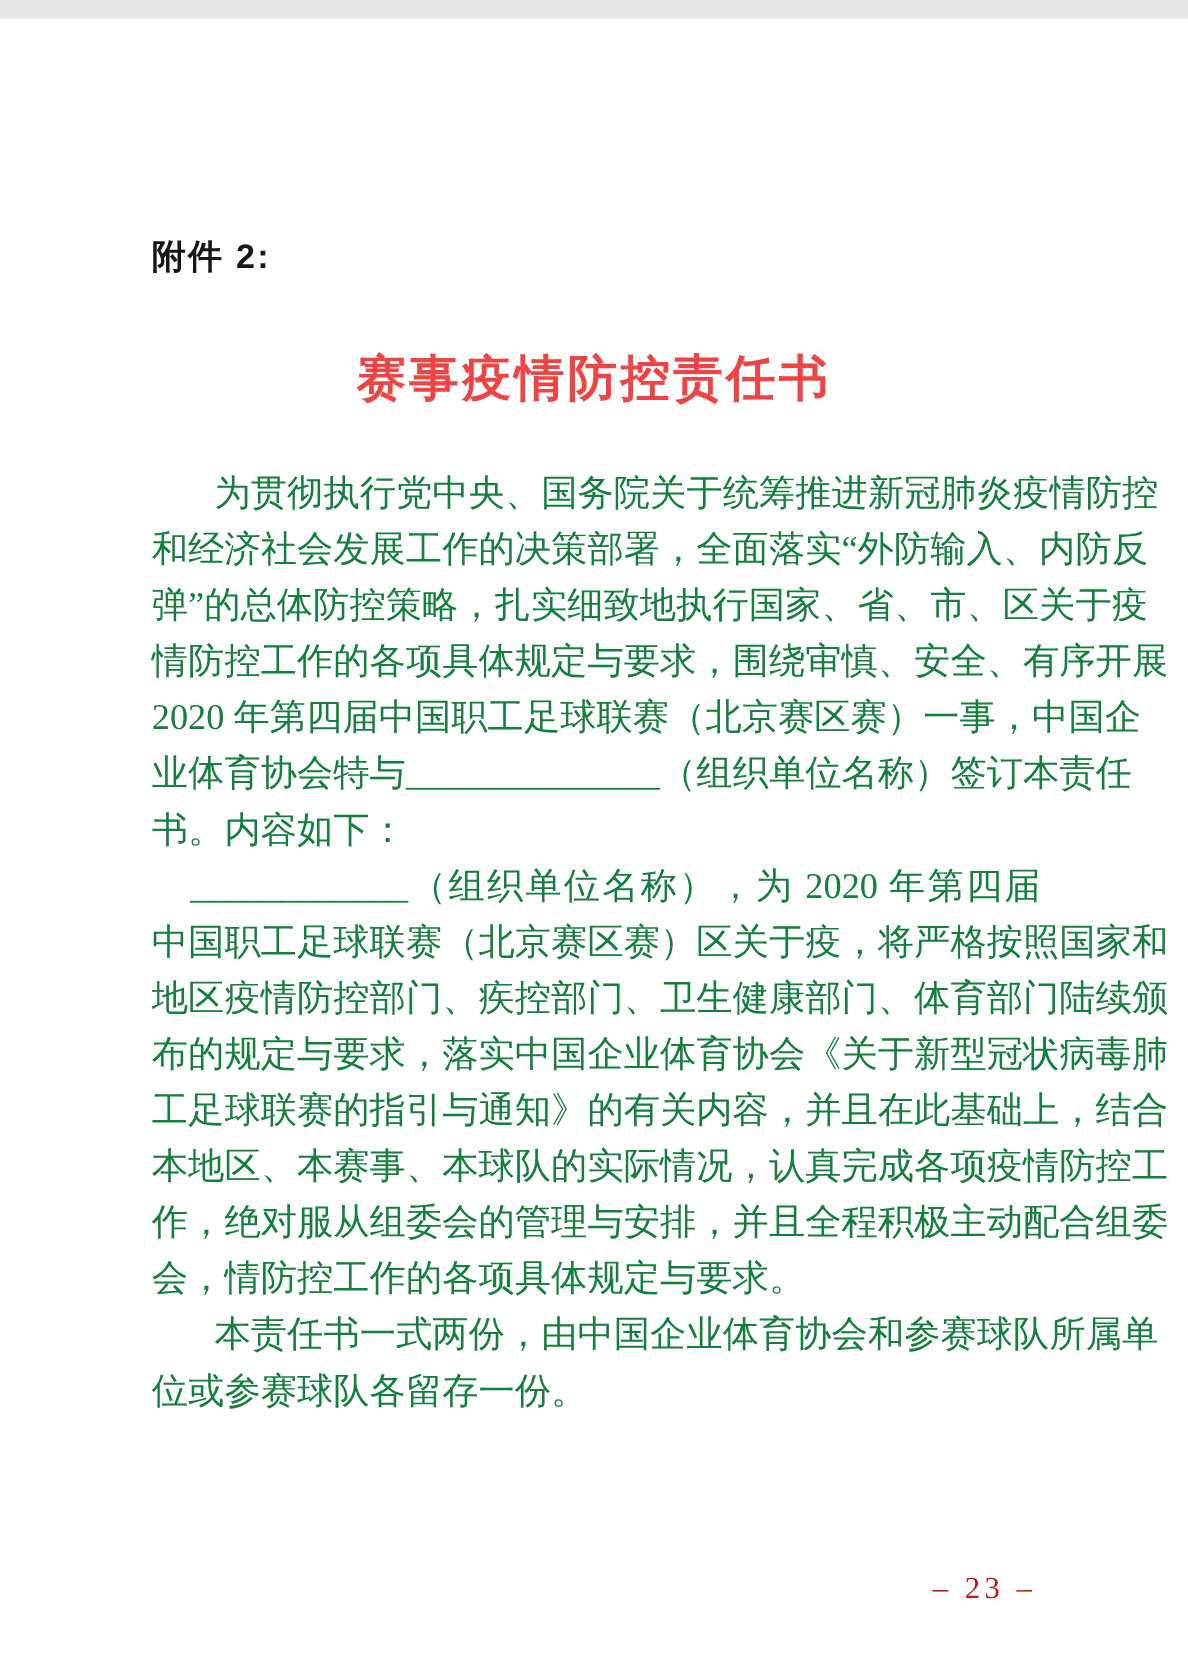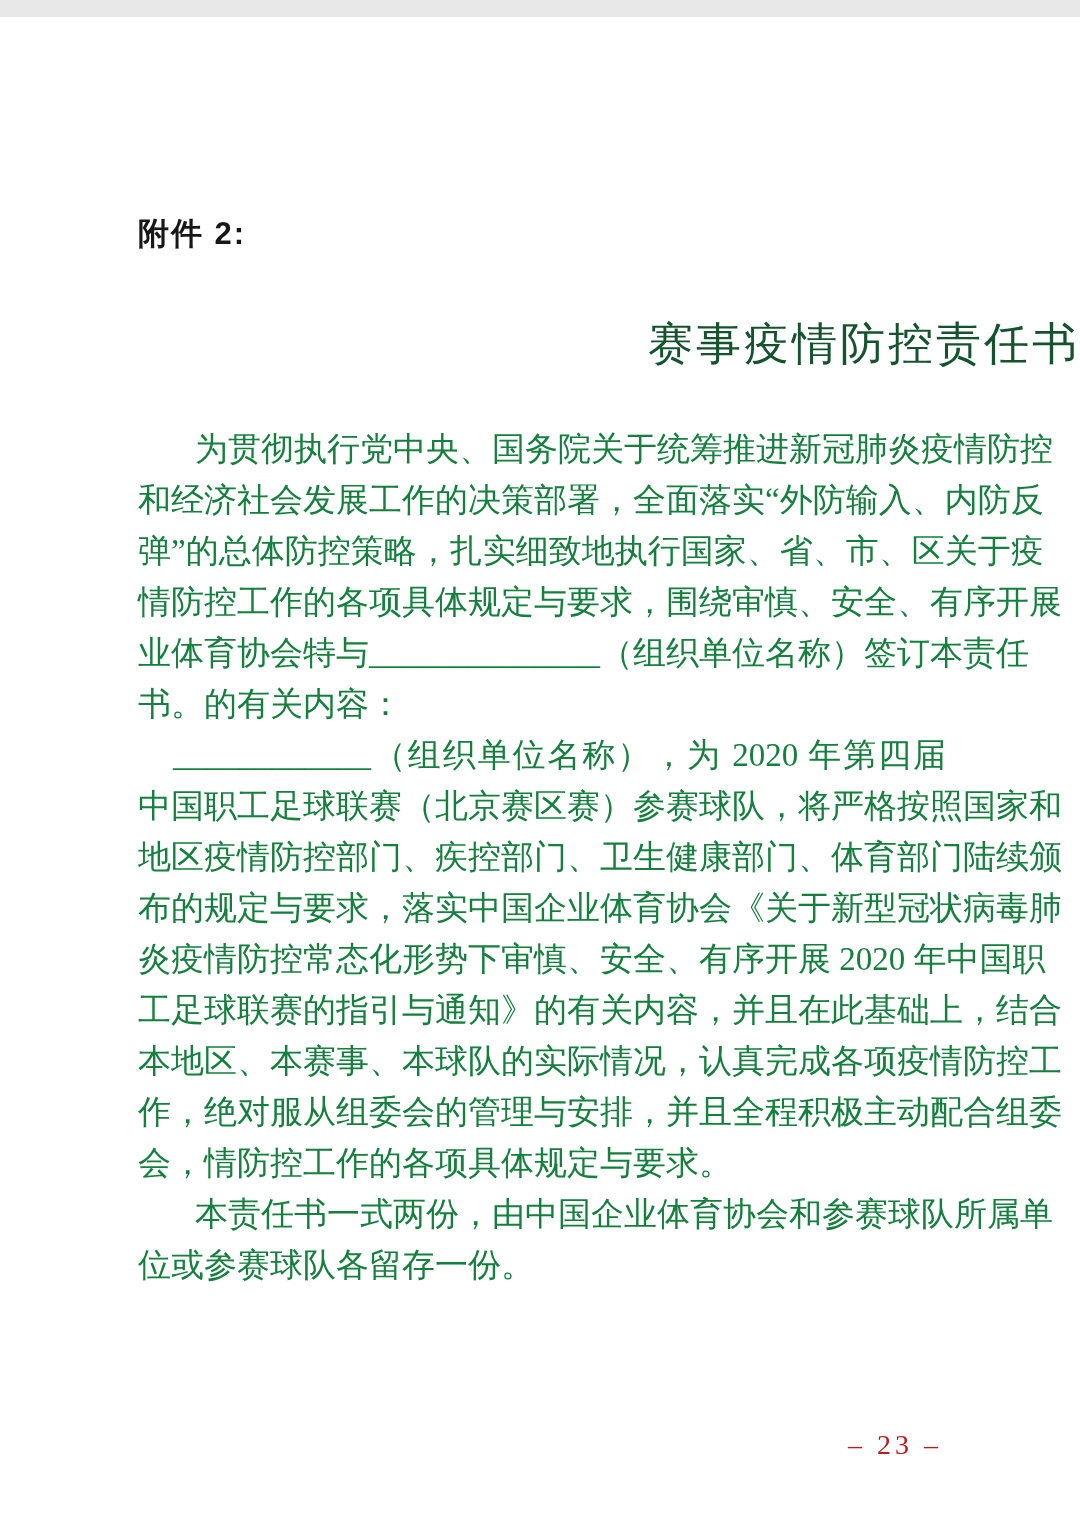--- a/index.html
+++ b/index.html
@@ -26,25 +26,25 @@
     font-size: 31px;
     letter-spacing: 2px;
     color: #171717;
     white-space: nowrap;
   }
   .doc-title {
     position: absolute;
     left: 0;
     top: 297px;
     width: 100%;
-    text-align: right;
-    font-weight: 400;
+    text-align: center;
+    font-weight: 700;
     font-size: 45px;
     letter-spacing: 3px;
-    color: #14532d;
+    color: #ef4444;
     white-space: nowrap;
   }
   .doc-body {
     position: absolute;
     left: 138px;
     top: 407px;
     width: 808px;
   }
   .line {
     height: 51px;
@@ -84,27 +84,27 @@
 
   <div class="attachment-label">附件 2:</div>
 
   <div class="doc-title">赛事疫情防控责任书</div>
 
   <div class="doc-body">
     <div class="line indent">为贯彻执行党中央、国务院关于统筹推进新冠肺炎疫情防控</div>
     <div class="line">和经济社会发展工作的决策部署，全面落实“外防输入、内防反</div>
     <div class="line">弹”的总体防控策略，扎实细致地执行国家、省、市、区关于疫</div>
     <div class="line">情防控工作的各项具体规定与要求，围绕审慎、安全、有序开展</div>
+    <div class="line">2020 年第四届中国职工足球联赛（北京赛区赛）一事，中国企</div>
     <div class="line">业体育协会特与______________（组织单位名称）签订本责任</div>
-    <div class="line end">书。的有关内容：</div>
+    <div class="line end">书。内容如下：</div>
     <div class="line indent-sm">____________（组织单位名称），为 2020 年第四届</div>
-    <div class="line">中国职工足球联赛（北京赛区赛）参赛球队，将严格按照国家和</div>
+    <div class="line">中国职工足球联赛（北京赛区赛）区关于疫，将严格按照国家和</div>
     <div class="line">地区疫情防控部门、疾控部门、卫生健康部门、体育部门陆续颁</div>
     <div class="line">布的规定与要求，落实中国企业体育协会《关于新型冠状病毒肺</div>
-    <div class="line">炎疫情防控常态化形势下审慎、安全、有序开展 2020 年中国职</div>
     <div class="line">工足球联赛的指引与通知》的有关内容，并且在此基础上，结合</div>
     <div class="line">本地区、本赛事、本球队的实际情况，认真完成各项疫情防控工</div>
     <div class="line">作，绝对服从组委会的管理与安排，并且全程积极主动配合组委</div>
     <div class="line end">会，情防控工作的各项具体规定与要求。</div>
     <div class="line indent">本责任书一式两份，由中国企业体育协会和参赛球队所属单</div>
     <div class="line end">位或参赛球队各留存一份。</div>
   </div>
 
   <div class="page-number">– 23 –</div>
 

